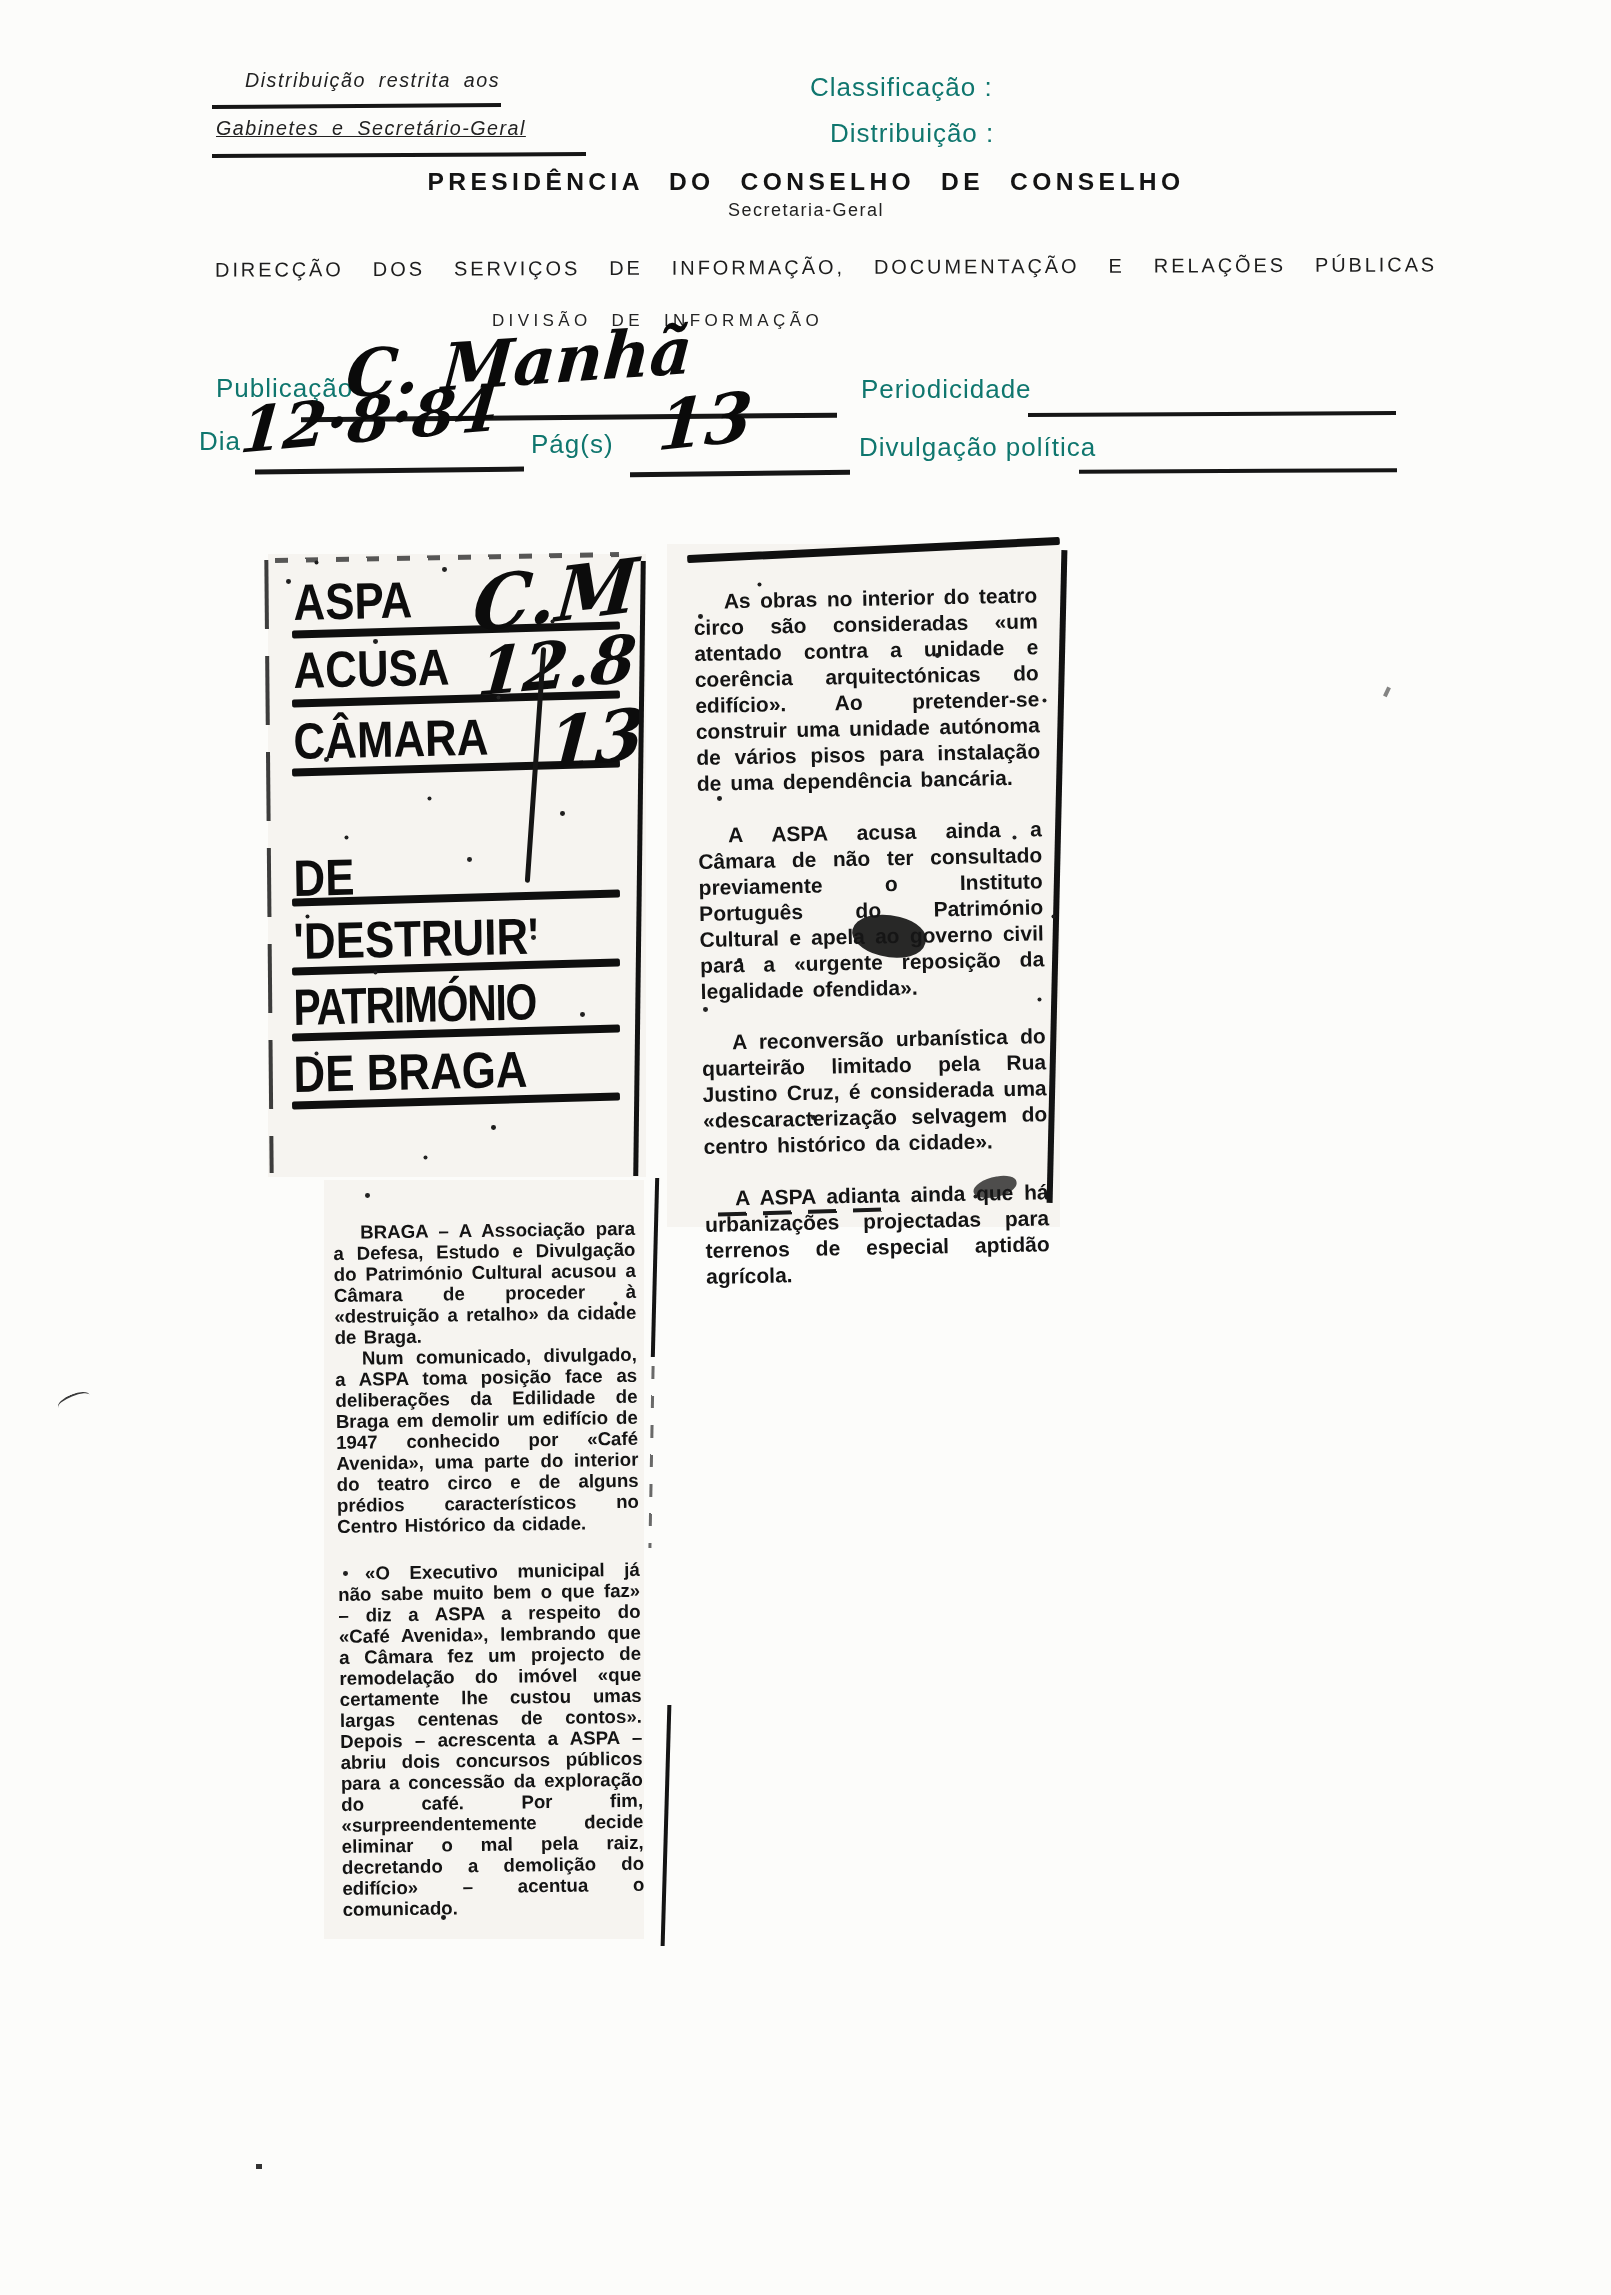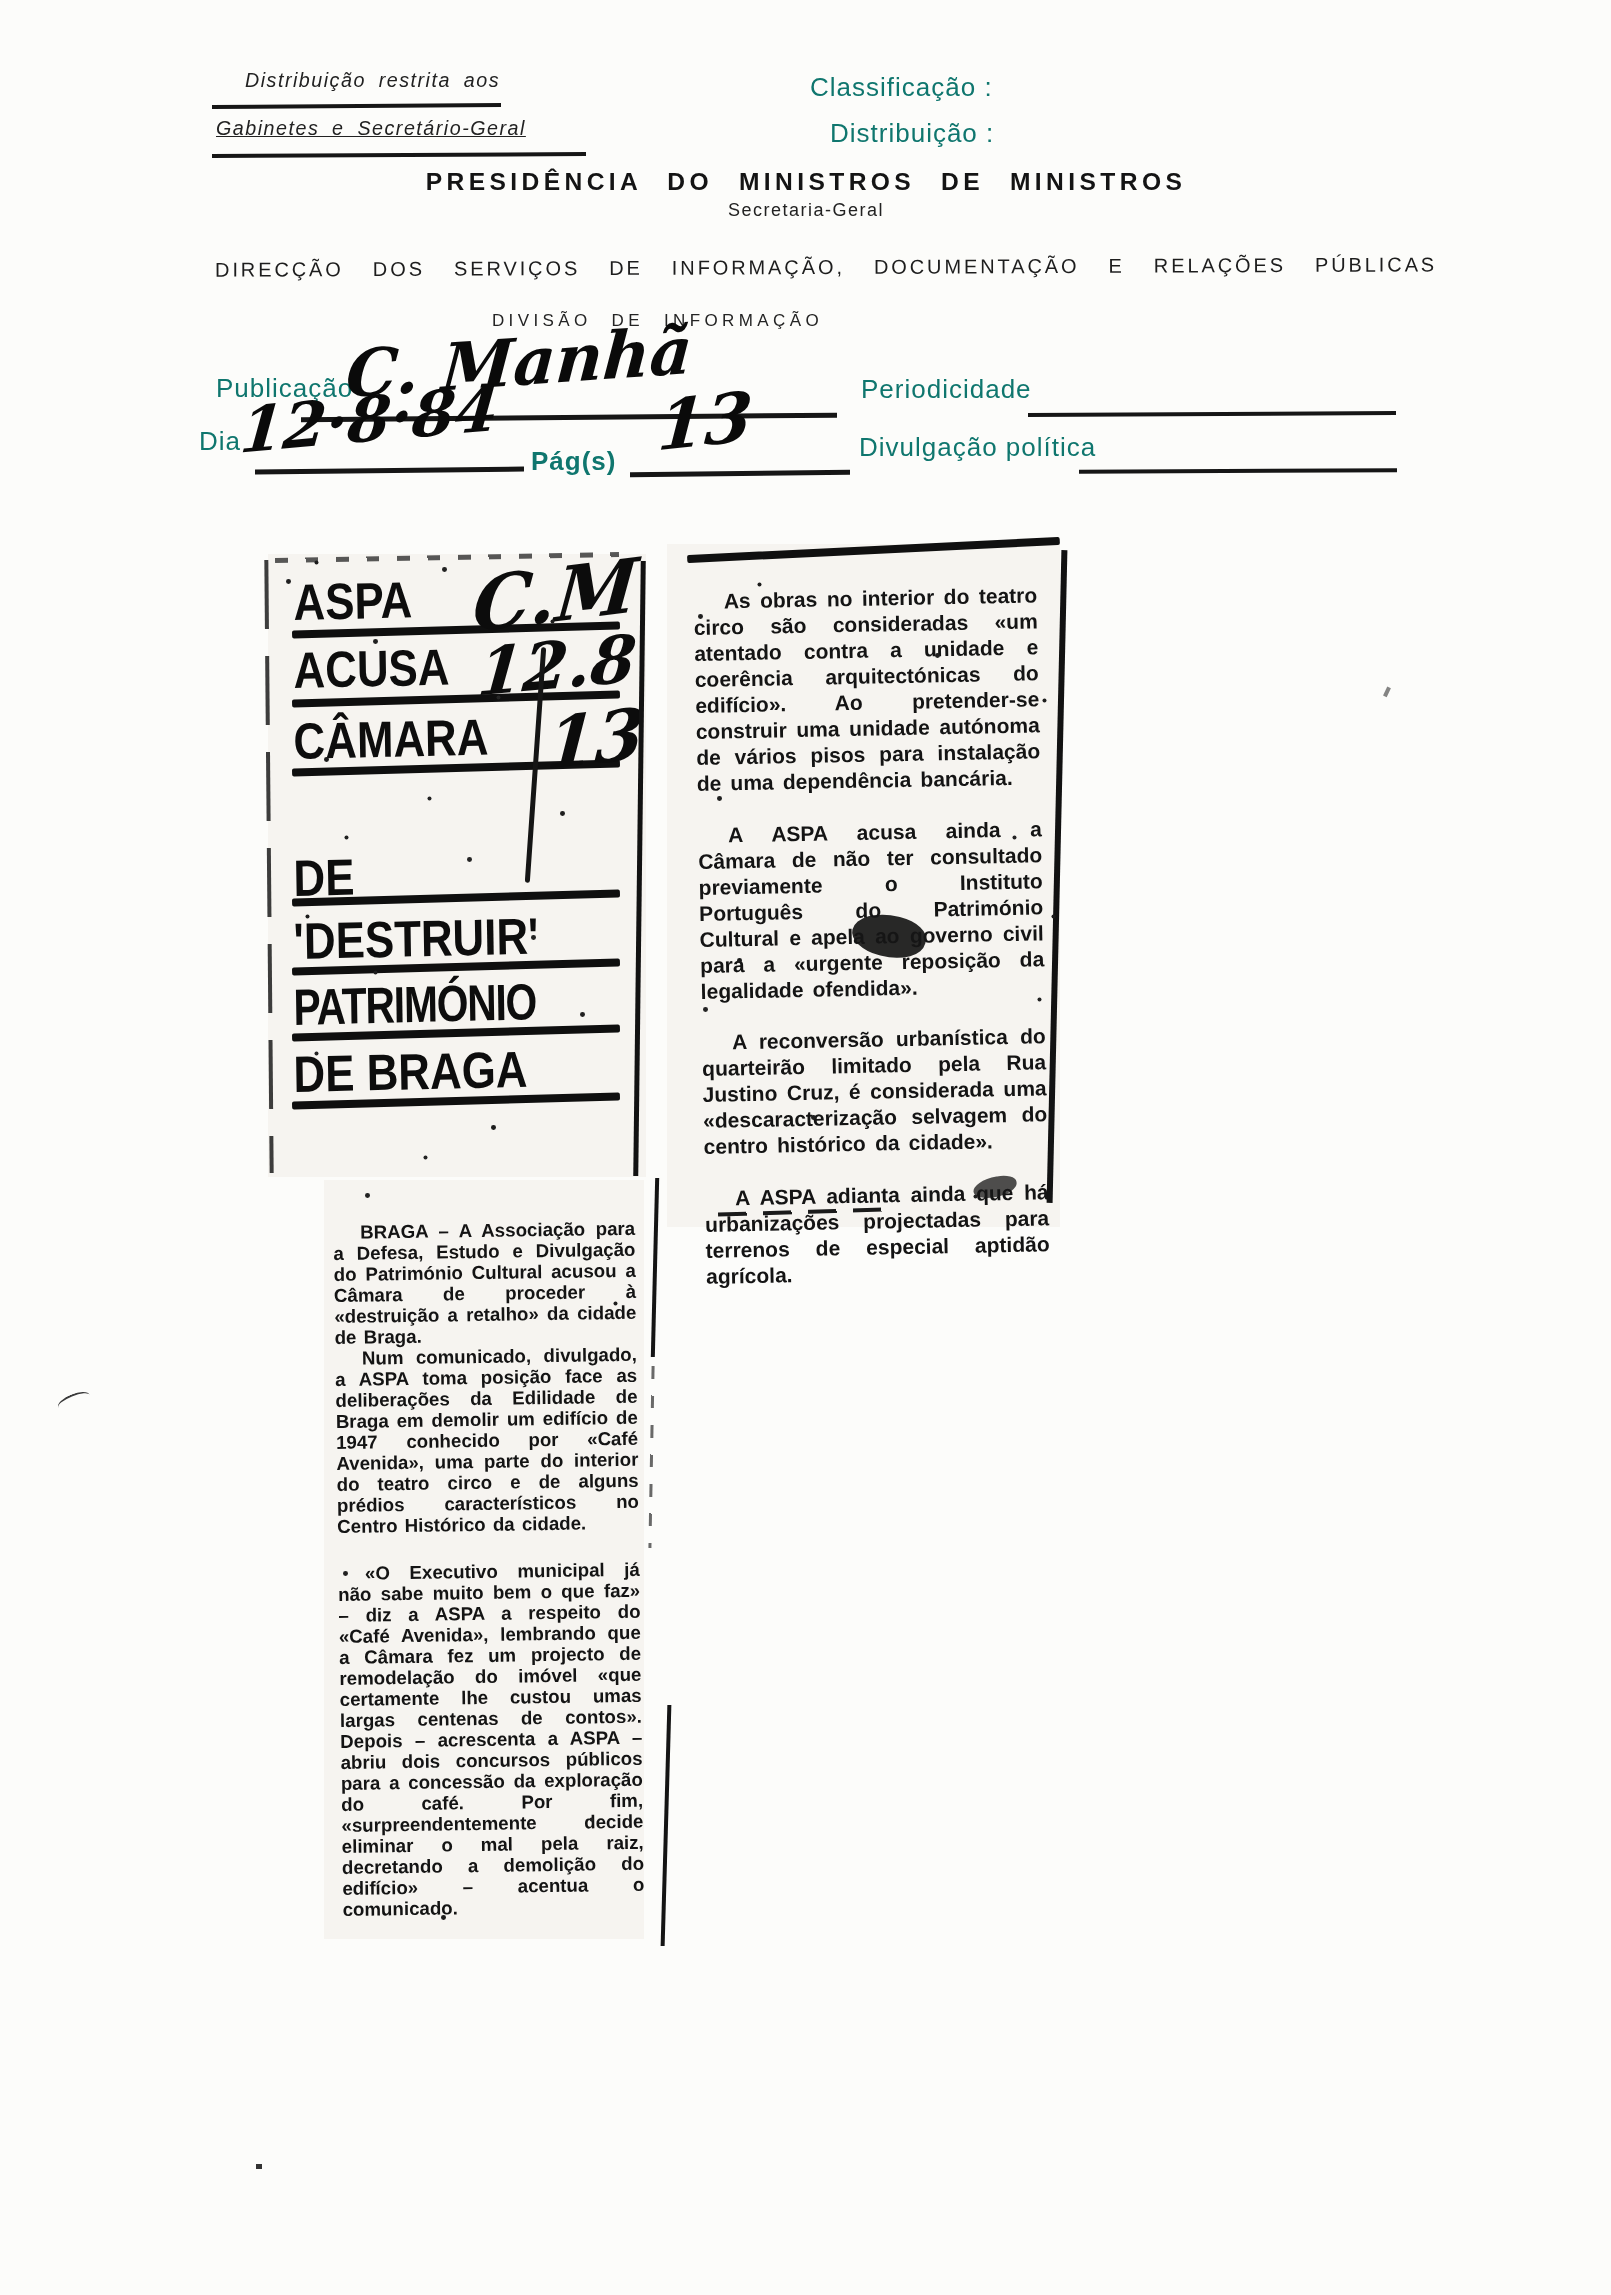--- a/index.html
+++ b/index.html
@@ -83,35 +83,35 @@
 <body>
 
 <div class="abs small-italic" style="left:216px;top:69px;margin-left:29px;">Distribuição restrita aos</div>
 <div class="abs rule" style="left:212px;top:104px;width:289px;height:4.4px;transform:rotate(-0.4deg);"></div>
 <div class="abs small-italic" style="left:216px;top:117px;text-decoration:underline;">Gabinetes e Secretário-Geral</div>
 <div class="abs rule" style="left:212px;top:153px;width:374px;height:4.4px;transform:rotate(-0.3deg);"></div>
 
 <div class="abs plain-label" style="left:810px;top:72px;">Classificação :</div>
 <div class="abs plain-label" style="left:830px;top:118px;">Distribuição :</div>
 
-<div class="abs org-title" style="left:0;top:168px;">PRESIDÊNCIA DO MINISTROS DE MINISTROS</div>
+<div class="abs org-title" style="left:0;top:168px;">PRESIDÊNCIA DO CONSELHO DE CONSELHO</div>
 <div class="abs org-subtitle" style="left:0;top:200px;">Secretaria-Geral</div>
 <div class="abs org-dept" style="left:215px;top:256px;">DIRECÇÃO DOS SERVIÇOS DE INFORMAÇÃO, DOCUMENTAÇÃO E RELAÇÕES PÚBLICAS</div>
 <div class="abs org-div" style="left:0;top:311px;">DIVISÃO DE INFORMAÇÃO</div>
 
 <div class="abs plain-label" style="left:216px;top:373px;">Publicação</div>
 <div class="abs hw" style="left:346px;top:330px;font-size:65px;transform:rotate(-4deg) skewX(-8deg);">C. Manhã</div>
 <div class="abs rule" style="left:301px;top:415px;width:536px;height:4.9px;transform:rotate(-0.5deg);"></div>
 <div class="abs plain-label" style="left:861px;top:374px;">Periodicidade</div>
 <div class="abs rule" style="left:1028px;top:412px;width:368px;height:3.9px;transform:rotate(-0.3deg);"></div>
 
 <div class="abs plain-label" style="left:199px;top:426px;">Dia</div>
 <div class="abs hw" style="left:240px;top:389px;font-size:62px;transform:rotate(-5deg) skewX(-10deg);">12·8·84</div>
 <div class="abs rule" style="left:255px;top:468px;width:269px;height:4.9px;transform:rotate(-0.6deg);"></div>
-<div class="abs plain-label" style="left:531px;top:446px;font-weight:bold;">Pág(s)</div>
+<div class="abs plain-label" style="left:531px;top:429px;">Pág(s)</div>
 <div class="abs hw" style="left:658px;top:387px;font-size:68px;transform:rotate(-6deg) skewX(-10deg);">13</div>
 <div class="abs rule" style="left:630px;top:471px;width:220px;height:4.9px;transform:rotate(-0.6deg);"></div>
 <div class="abs plain-label" style="left:859px;top:432px;">Divulgação política</div>
 <div class="abs rule" style="left:1079px;top:469px;width:318px;height:3.9px;transform:rotate(-0.3deg);"></div>
 
 <div class="abs clip-bg headline-box">
   <div class="abs top-speckle" style="left:7.4px;top:1px;width:344px;height:4.9px;transform:rotate(-1deg);"></div>
 
   <div class="h-row" style="top:18.7px;"><span class="h-text">ASPA</span></div>
   <div class="h-rule" style="top:72px;"></div>

